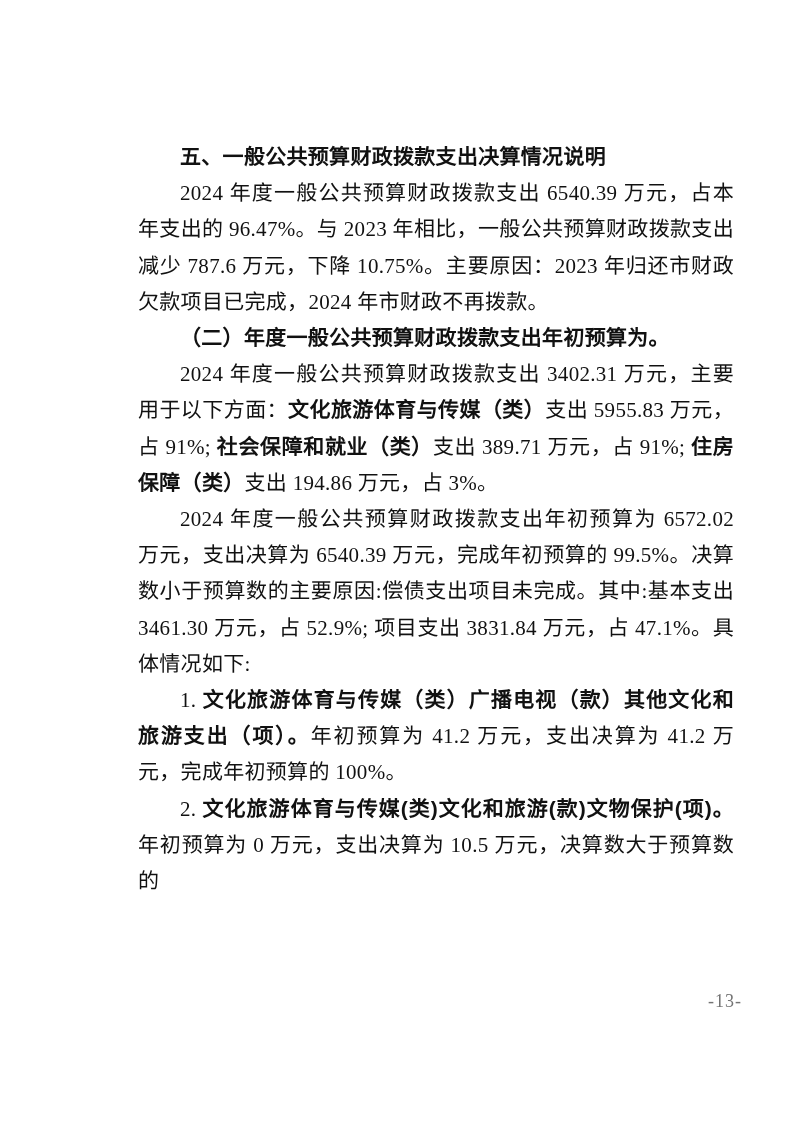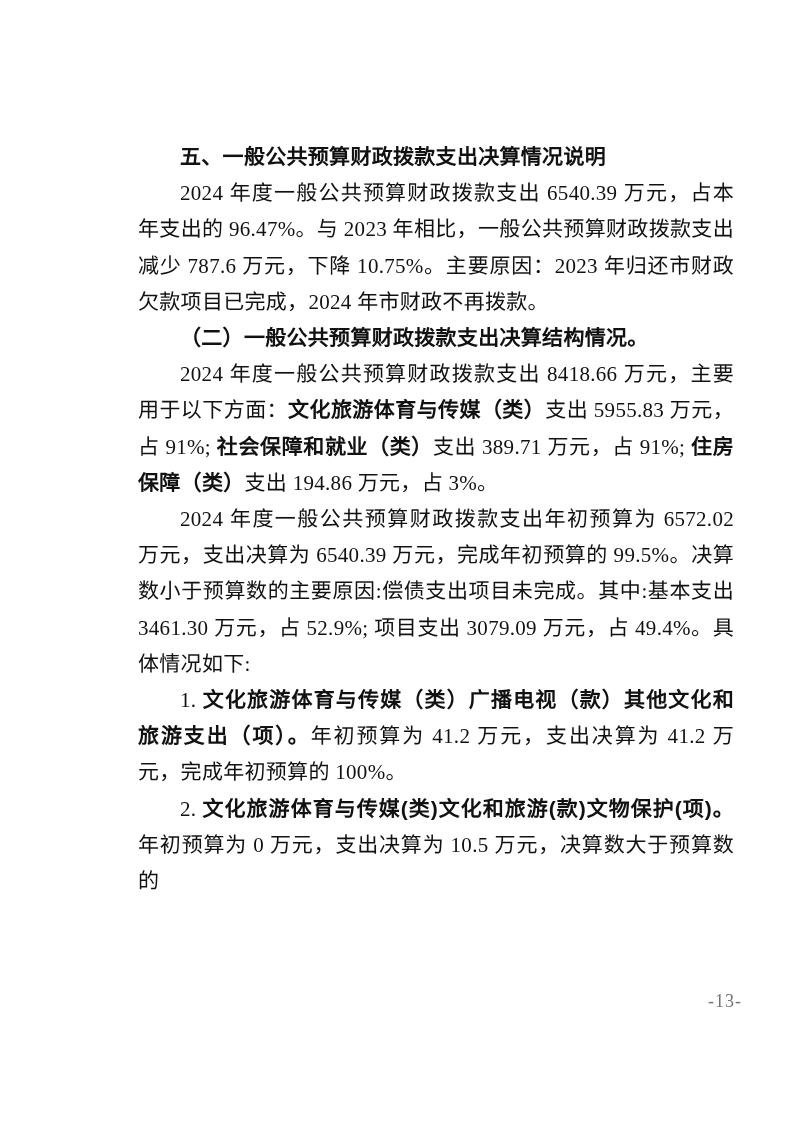--- a/index.html
+++ b/index.html
@@ -57,22 +57,22 @@
     color: #737373;
   }
 </style>
 </head>
 <body>
 
 <main class="page">
   <section class="content" id="content">
       <p class="block heading-1"><span class="run-bold">五、一般公共预算财政拨款支出决算情况说明</span></p>
       <p class="block paragraph"><span>2024 年度一般公共预算财政拨款支出 6540.39 万元，占本年支出的 96.47%。与 2023 年相比，一般公共预算财政拨款支出减少 787.6 万元，下降 10.75%。主要原因：2023 年归还市财政欠款项目已完成，2024 年市财政不再拨款。</span></p>
-      <p class="block heading-2"><span class="run-bold">（二）一般公共预算财政拨款支出决算结构情况。</span></p>
-      <p class="block paragraph"><span>2024 年度一般公共预算财政拨款支出 8418.66 万元，主要用于以下方面：</span><span class="run-bold">文化旅游体育与传媒（类）</span><span>支出 5955.83 万元，占 91%; </span><span class="run-bold">社会保障和就业（类）</span><span>支出 389.71 万元，占 91%; </span><span class="run-bold">住房保障（类）</span><span>支出 194.86 万元，占 3%。</span></p>
-      <p class="block paragraph"><span>2024 年度一般公共预算财政拨款支出年初预算为 6572.02 万元，支出决算为 6540.39 万元，完成年初预算的 99.5%。决算数小于预算数的主要原因:偿债支出项目未完成。其中:基本支出 3461.30 万元，占 52.9%; 项目支出 3079.09 万元，占 49.4%。具体情况如下:</span></p>
+      <p class="block heading-2"><span class="run-bold">（二）年度一般公共预算财政拨款支出年初预算为。</span></p>
+      <p class="block paragraph"><span>2024 年度一般公共预算财政拨款支出 3402.31 万元，主要用于以下方面：</span><span class="run-bold">文化旅游体育与传媒（类）</span><span>支出 5955.83 万元，占 91%; </span><span class="run-bold">社会保障和就业（类）</span><span>支出 389.71 万元，占 91%; </span><span class="run-bold">住房保障（类）</span><span>支出 194.86 万元，占 3%。</span></p>
+      <p class="block paragraph"><span>2024 年度一般公共预算财政拨款支出年初预算为 6572.02 万元，支出决算为 6540.39 万元，完成年初预算的 99.5%。决算数小于预算数的主要原因:偿债支出项目未完成。其中:基本支出 3461.30 万元，占 52.9%; 项目支出 3831.84 万元，占 47.1%。具体情况如下:</span></p>
       <p class="block paragraph"><span>1. </span><span class="run-bold">文化旅游体育与传媒（类）广播电视（款）其他文化和旅游支出（项）。</span><span>年初预算为 41.2 万元，支出决算为 41.2 万元，完成年初预算的 100%。</span></p>
       <p class="block paragraph"><span>2. </span><span class="run-bold">文化旅游体育与传媒(类)文化和旅游(款)文物保护(项)。</span><span>年初预算为 0 万元，支出决算为 10.5 万元，决算数大于预算数的</span></p>
     </section>
   <div class="footer">
     <span>-13-</span>
   </div>
 </main>
 
 </body></html>

